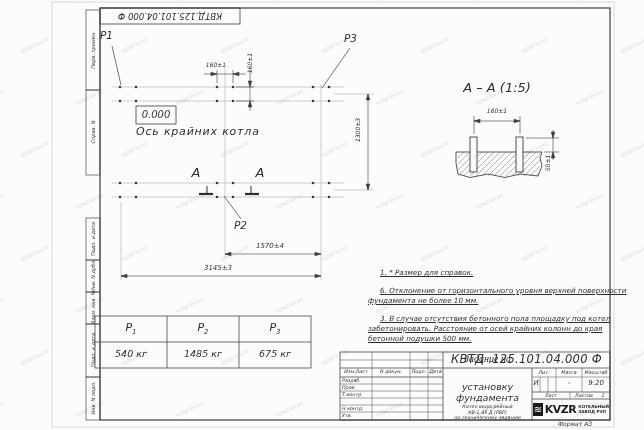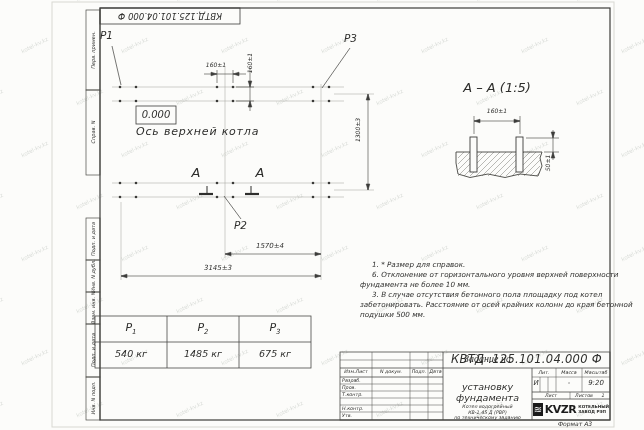--- a/index.html
+++ b/index.html
@@ -7,21 +7,21 @@
          font-family:"DejaVu Sans",sans-serif;color:#2e2e2c;}
   .txt{position:absolute;font-style:italic;white-space:nowrap;line-height:1.1;}
   .ctr{text-align:center;}
   .rot90{transform:rotate(-90deg);}
   .rot180{transform:rotate(180deg);}
   .wm{position:absolute;font-size:5.5px;color:rgba(140,150,140,0.30);
       transform:rotate(-27deg);white-space:nowrap;font-style:normal;}
   svg{position:absolute;left:0;top:0;}
   .stamp{font-size:5px;text-align:center;}
   .note-block{position:absolute;left:360px;top:260px;width:278px;}
-  .note-block p{margin:0;font-size:7.2px;font-style:italic;line-height:1.38;text-indent:12px;}
+  .note-block p{margin:8px;font-size:7.2px;font-style:italic;line-height:1.38;text-indent:12px;text-decoration:underline;}
   .tb-lbl{font-size:4.8px;}
   .tb-hdr{font-size:4.8px;text-align:center;}
   sub{font-size:7px;}
 </style>
 </head>
 <body>
 
 <div id="sheet">
 
   <div id="watermark-layer">
@@ -272,21 +272,21 @@
   <div class="txt stamp rot90" style="left:72px;top:232px;width:42px;height:14px;line-height:14px;">Подп. и дата</div>
   <div class="txt stamp rot90" style="left:77px;top:269px;width:32px;height:14px;line-height:14px;">Инв. N дубл.</div>
   <div class="txt stamp rot90" style="left:77px;top:301px;width:32px;height:14px;line-height:14px;">Взам. инв. N</div>
   <div class="txt stamp rot90" style="left:66px;top:343px;width:53px;height:14px;line-height:14px;">Подп. и дата</div>
   <div class="txt stamp rot90" style="left:71px;top:391px;width:43px;height:14px;line-height:14px;">Инв. N подл.</div>
 
   <div class="txt" style="left:100px;top:30px;font-size:10.5px;">P1</div>
   <div class="txt" style="left:344px;top:33px;font-size:10.5px;">P3</div>
   <div class="txt" style="left:234px;top:220px;font-size:10.5px;">P2</div>
   <div class="txt ctr" style="left:136px;top:106px;width:40px;height:18px;line-height:18px;font-size:10px;">0.000</div>
-  <div class="txt" style="left:136px;top:126px;font-size:11px;letter-spacing:0.8px;">Ось верхней котла</div>
+  <div class="txt" style="left:136px;top:126px;font-size:11px;letter-spacing:0.8px;">Ось крайних котла</div>
 
   <div class="txt ctr" style="left:196px;top:62px;width:40px;font-size:6px;">160±1</div>
   <div class="txt ctr rot90" style="left:234px;top:59px;width:34px;height:8px;font-size:6px;">160±1</div>
   <div class="txt ctr rot90" style="left:341px;top:126px;width:36px;height:8px;font-size:6px;">1300±3</div>
   <div class="txt ctr" style="left:246px;top:243px;width:48px;font-size:7px;">1570±4</div>
   <div class="txt ctr" style="left:194px;top:265px;width:48px;font-size:7px;">3145±3</div>
 
   <div class="txt ctr" style="left:188px;top:166px;width:16px;font-size:13px;">А</div>
   <div class="txt ctr" style="left:252px;top:166px;width:16px;font-size:13px;">А</div>
 

